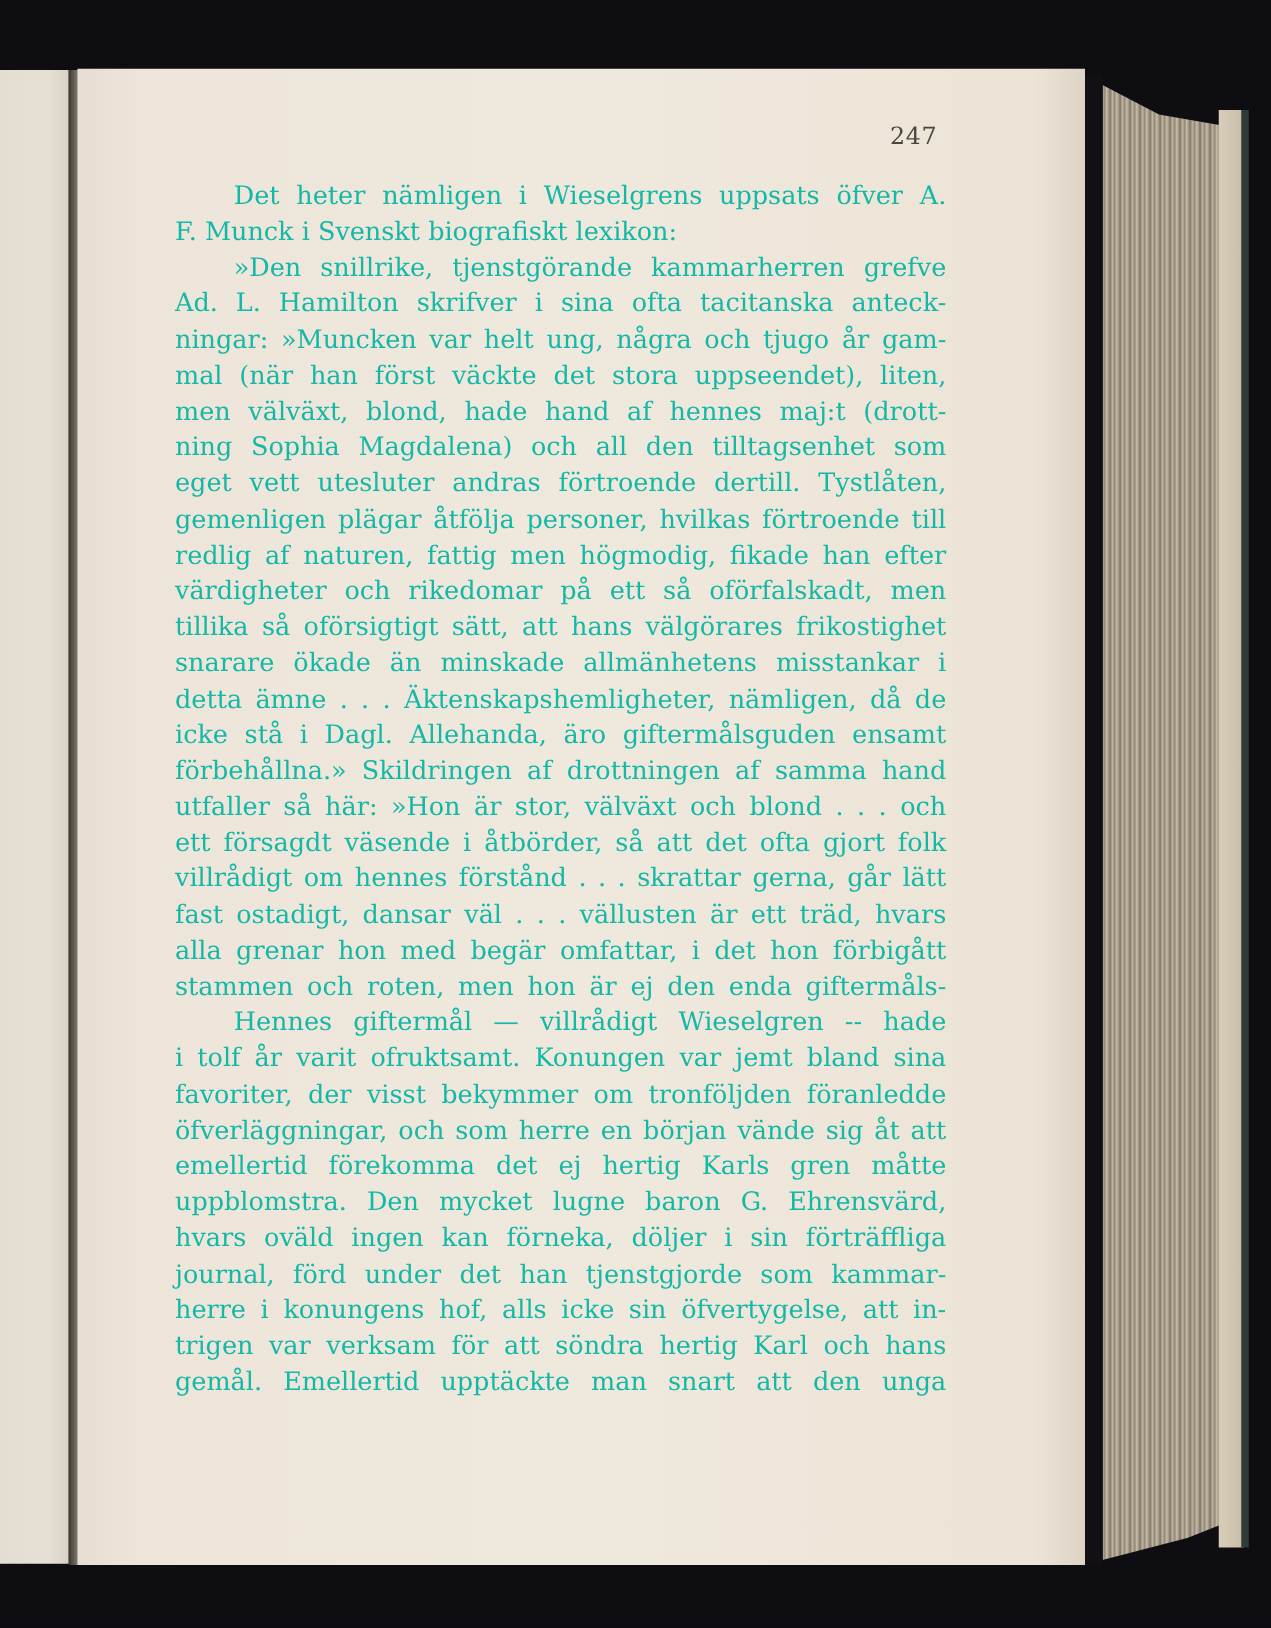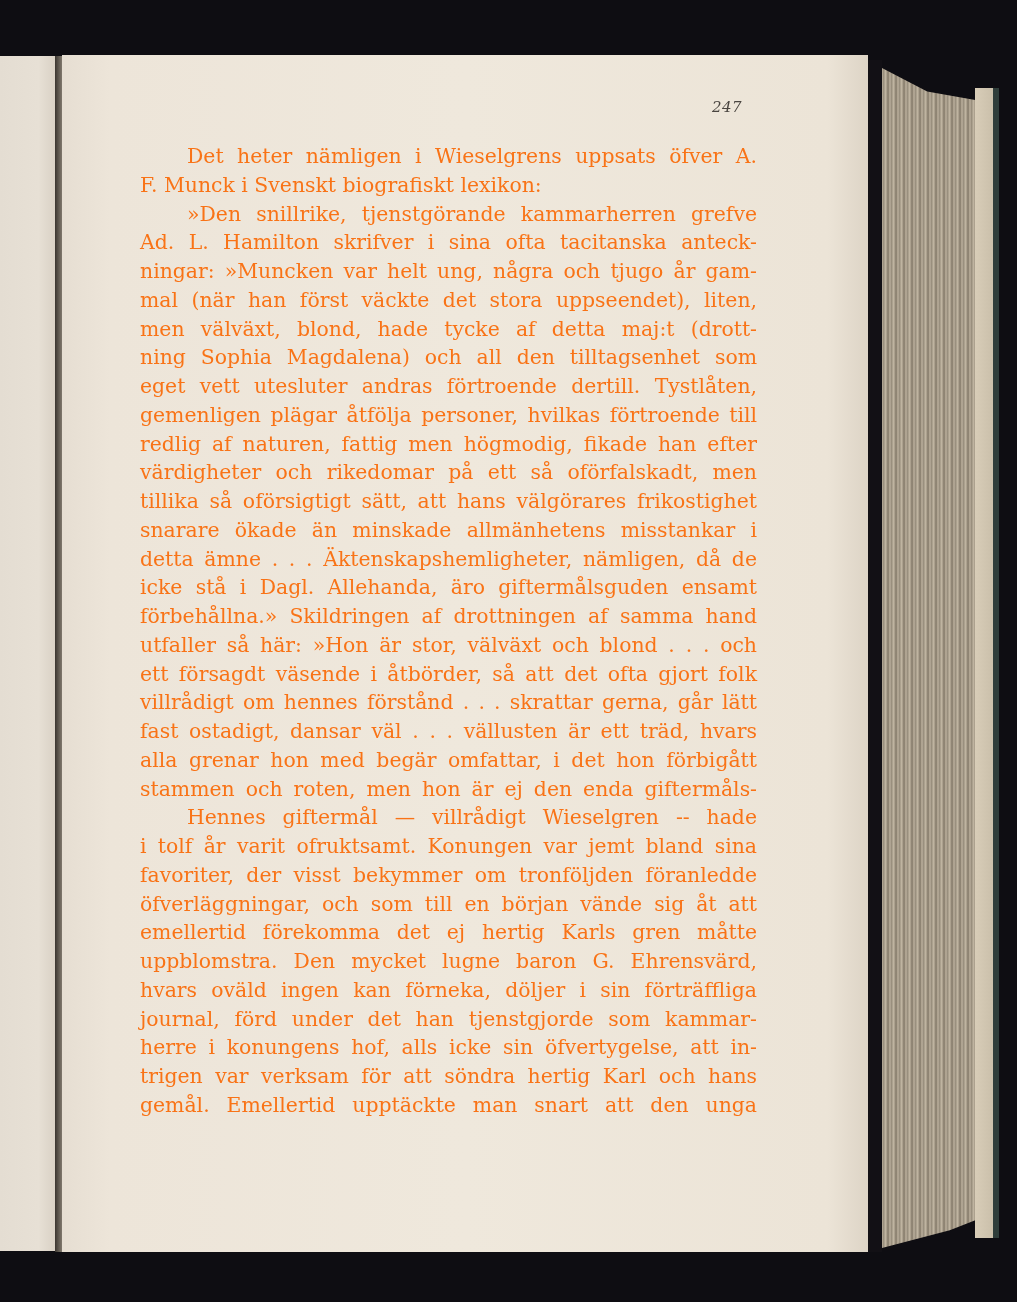--- a/index.html
+++ b/index.html
@@ -42,25 +42,25 @@
     position: absolute; left: 975px; top: 88px; width: 20px; height: 1150px;
     background: linear-gradient(to right, #d8cdb8, #c9bea9);
   }
   .edge-spine {
     position: absolute; left: 993px; top: 88px; width: 6px; height: 1150px;
     background: #2f3d3a;
   }
 
   .page-number {
     position: absolute; left: 712px; top: 98px;
-    font-size: 15px; color: #4a4540; letter-spacing: 0.5px; font-style: italic;
+    font-size: 19px; color: #4a4540; letter-spacing: 0.5px;
   }
   .text-block {
     position: absolute; left: 140px; top: 142px; width: 617px;
-    color: #f97316; font-size: 20.4px; line-height: 28.75px;
+    color: #14b8a6; font-size: 20.4px; line-height: 28.75px;
   }
   .line {
     display: block; white-space: nowrap;
     text-align: justify; text-align-last: justify;
     height: 28.75px;
   }
   .line.indent { padding-left: 47px; }
   .line.short { text-align-last: left; }
 </style>
 </head>
@@ -77,41 +77,41 @@
 
 <div class="page-number">247</div>
 
 <div class="text-block" id="text-block">
     <span class="line indent">Det heter nämligen i Wieselgrens uppsats öfver A.</span>
     <span class="line short">F. Munck i Svenskt biografiskt lexikon:</span>
     <span class="line indent">»Den snillrike, tjenstgörande kammarherren grefve</span>
     <span class="line">Ad. L. Hamilton skrifver i sina ofta tacitanska anteck-</span>
     <span class="line">ningar: »Muncken var helt ung, några och tjugo år gam-</span>
     <span class="line">mal (när han först väckte det stora uppseendet), liten,</span>
-    <span class="line">men välväxt, blond, hade tycke af detta maj:t (drott-</span>
+    <span class="line">men välväxt, blond, hade hand af hennes maj:t (drott-</span>
     <span class="line">ning Sophia Magdalena) och all den tilltagsenhet som</span>
     <span class="line">eget vett utesluter andras förtroende dertill. Tystlåten,</span>
     <span class="line">gemenligen plägar åtfölja personer, hvilkas förtroende till</span>
     <span class="line">redlig af naturen, fattig men högmodig, fikade han efter</span>
     <span class="line">värdigheter och rikedomar på ett så oförfalskadt, men</span>
     <span class="line">tillika så oförsigtigt sätt, att hans välgörares frikostighet</span>
     <span class="line">snarare ökade än minskade allmänhetens misstankar i</span>
     <span class="line">detta ämne . . . Äktenskapshemligheter, nämligen, då de</span>
     <span class="line">icke stå i Dagl. Allehanda, äro giftermålsguden ensamt</span>
     <span class="line">förbehållna.» Skildringen af drottningen af samma hand</span>
     <span class="line">utfaller så här: »Hon är stor, välväxt och blond . . . och</span>
     <span class="line">ett försagdt väsende i åtbörder, så att det ofta gjort folk</span>
     <span class="line">villrådigt om hennes förstånd . . . skrattar gerna, går lätt</span>
     <span class="line">fast ostadigt, dansar väl . . . vällusten är ett träd, hvars</span>
     <span class="line">alla grenar hon med begär omfattar, i det hon förbigått</span>
     <span class="line">stammen och roten, men hon är ej den enda giftermåls-</span>
     <span class="line indent">Hennes giftermål — villrådigt Wieselgren -- hade</span>
     <span class="line">i tolf år varit ofruktsamt. Konungen var jemt bland sina</span>
     <span class="line">favoriter, der visst bekymmer om tronföljden föranledde</span>
-    <span class="line">öfverläggningar, och som till en början vände sig åt att</span>
+    <span class="line">öfverläggningar, och som herre en början vände sig åt att</span>
     <span class="line">emellertid förekomma det ej hertig Karls gren måtte</span>
     <span class="line">uppblomstra. Den mycket lugne baron G. Ehrensvärd,</span>
     <span class="line">hvars oväld ingen kan förneka, döljer i sin förträffliga</span>
     <span class="line">journal, förd under det han tjenstgjorde som kammar-</span>
     <span class="line">herre i konungens hof, alls icke sin öfvertygelse, att in-</span>
     <span class="line">trigen var verksam för att söndra hertig Karl och hans</span>
     <span class="line">gemål. Emellertid upptäckte man snart att den unga</span>
   </div>
 
 </body></html>

